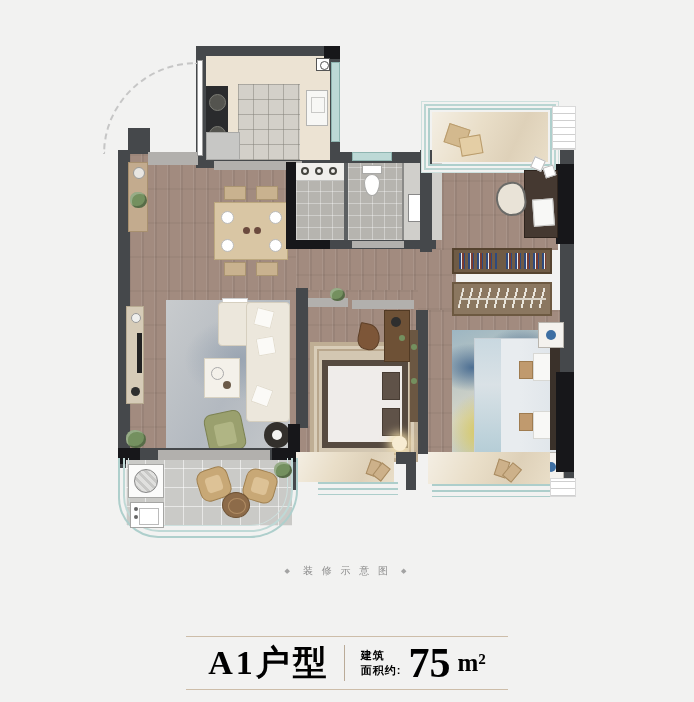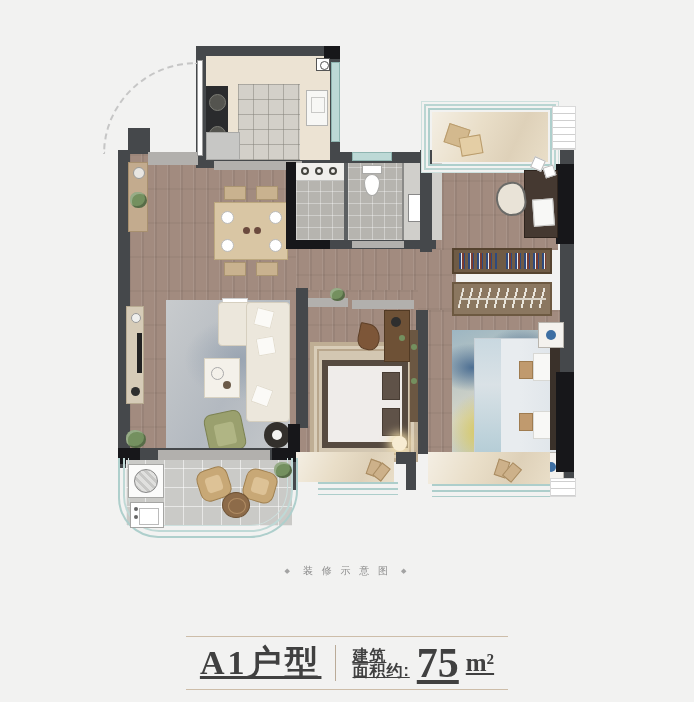--- a/index.html
+++ b/index.html
@@ -26,26 +26,26 @@
   .sill{background:#e9dec8;
         background-image:linear-gradient(115deg,rgba(255,255,255,.5) 0%,rgba(0,0,0,0) 40%,rgba(190,170,140,.25) 70%,rgba(0,0,0,0) 100%);}
   .tealband{background:repeating-linear-gradient(180deg,#adcecb 0 2px,#f2f2f1 2px 6px);}
   .whitesill{background:#ffffff;border:1px solid #d9d9d9;box-sizing:border-box;
         background-image:repeating-linear-gradient(0deg,#cfcfcf 0 1px,rgba(0,0,0,0) 1px 7px);}
   .plant{background:#74905f;border-radius:45% 55% 50% 50%;box-shadow:inset 2px 2px 0 rgba(255,255,255,.25), inset -2px -2px 0 rgba(0,0,0,.25);}
   
   .caption{position:absolute;left:0;top:564px;width:694px;text-align:center;color:#8d8d8d;
            font-size:10px;letter-spacing:3px;}
   .caption .orn{font-size:7px;color:#a3a3a3;vertical-align:1px;padding:0 10px;}
-  .titleblock{position:absolute;left:186px;top:636px;width:322px;color:#404040;text-decoration:underline;}
+  .titleblock{position:absolute;left:186px;top:636px;width:322px;color:#000000;}
   .hrline{height:1px;background:#cdbda9;}
   .titlerow{display:flex;align-items:center;justify-content:center;height:52px;}
   .unitname{font-family:"Liberation Serif",serif;font-size:34px;font-weight:700;letter-spacing:3px;}
   .vdiv{width:1px;height:36px;background:#baab98;margin:0 16px 0 14px;}
-  .arealabel{font-size:16px;font-weight:700;line-height:15px;letter-spacing:1px;margin-right:7px;}
+  .arealabel{font-size:11px;font-weight:700;line-height:15px;letter-spacing:1px;margin-right:7px;}
   .areavalue{font-family:"Liberation Serif",serif;font-size:42px;font-weight:600;line-height:42px;}
   .areaunit{font-family:"Liberation Serif",serif;font-size:25px;font-weight:600;margin-left:7px;}
 </style>
 </head>
 <body>
 
 <div class="page">
 
   <div class="abs wood" style="left:128px;top:152px;width:180px;height:310px"></div>
   <div class="abs wood" style="left:296px;top:240px;width:160px;height:70px"></div>

